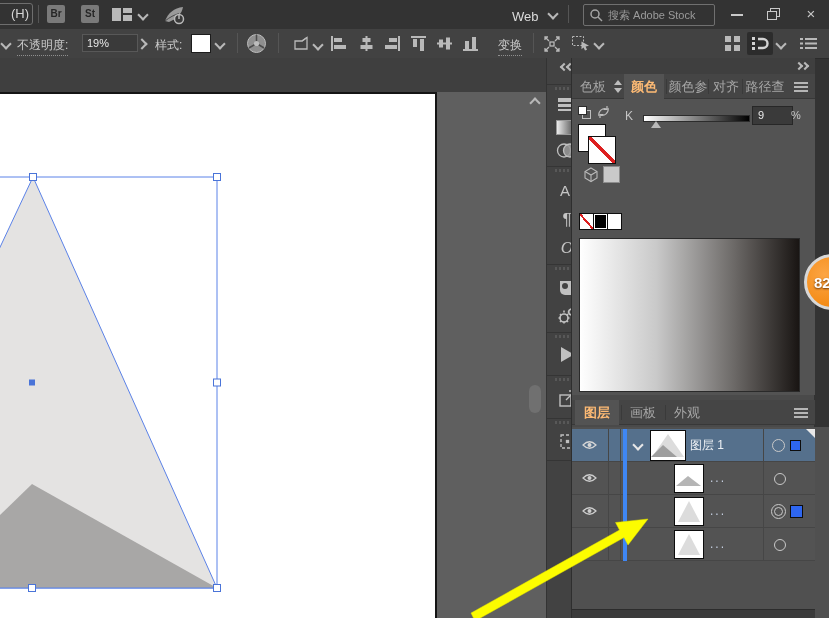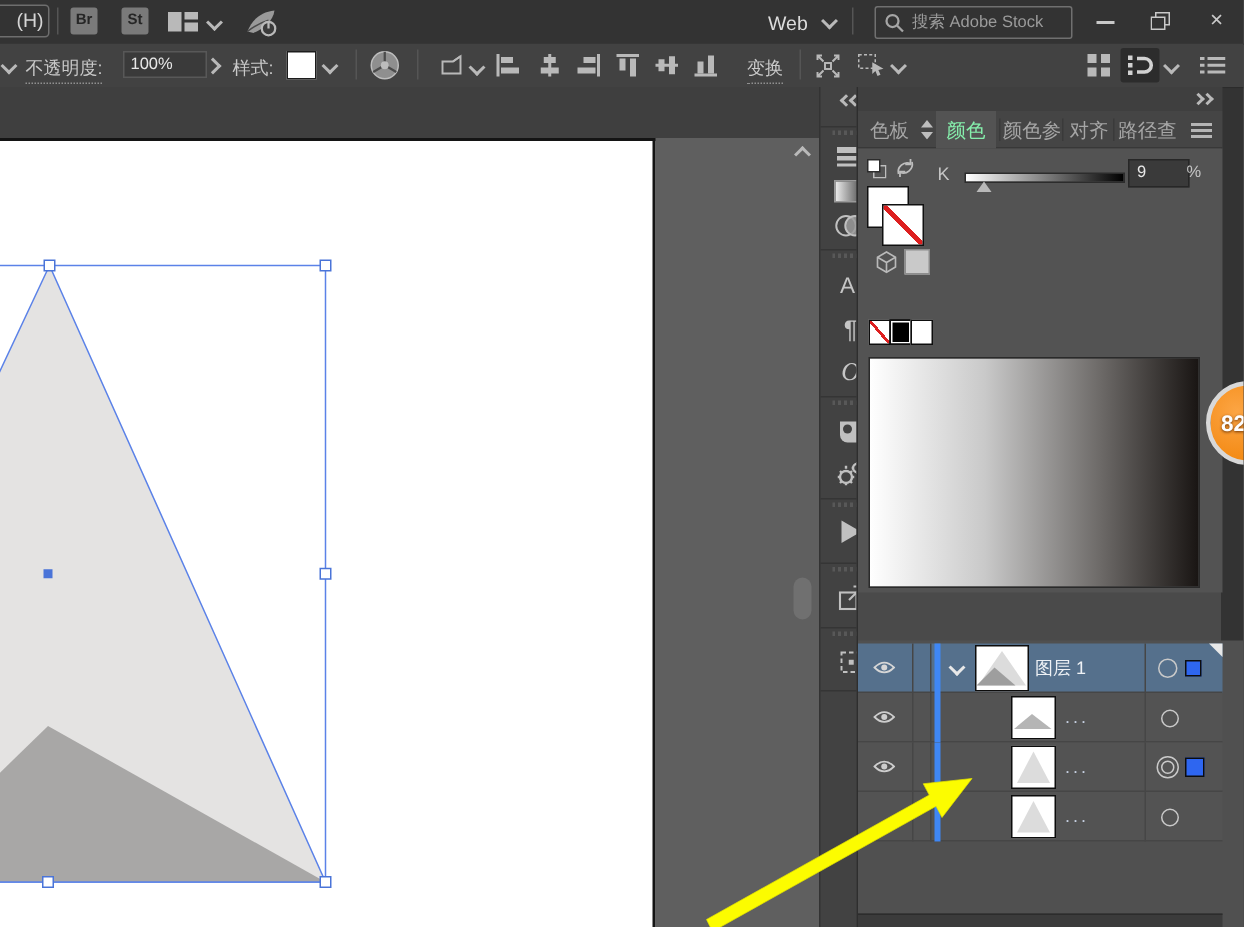--- a/index.html
+++ b/index.html
@@ -43,21 +43,21 @@
   .strip-b{left:0;width:40px;height:1px;background:#353535;}
   .grip{left:8px;width:24px;height:3px;
         background:repeating-linear-gradient(90deg,#585858 0 2px,transparent 2px 4px);}
   .strip-ico{left:0;width:40px;text-align:center;color:#c0c0c0;}
   .glyph{color:#c5c5c5;font-size:15px;}
   
   .dock{left:571px;top:58px;width:243px;height:560px;background:#4a4a4a;border-left:1px solid #2e2e2e;box-sizing:border-box;}
   .dock-head{left:0;top:0;width:243px;height:16px;background:#3f3f3f;}
   .tabbar{left:0;width:243px;height:25px;background:#454545;border-bottom:1px solid #383838;box-sizing:border-box;}
   .tab{position:absolute;top:0;height:25px;line-height:25px;font-size:13px;color:#a6a6a6;text-align:center;}
-  .tab.active{background:#535353;color:#86efac;}
+  .tab.active{background:#535353;color:#fdba74;font-weight:bold;}
   .tab-div{position:absolute;top:5px;width:1px;height:15px;background:#3a3a3a;}
   .panel-body{left:0;width:243px;background:#535353;}
   .hamb{width:14px;height:2px;background:#b5b5b5;box-shadow:0 4px 0 #b5b5b5,0 8px 0 #b5b5b5;}
   .redline{background-image:linear-gradient(to top right,transparent 45%,#dd1f1f 45%,#dd1f1f 55%,transparent 55%);}
   
   .lrow{position:absolute;left:0;width:243px;height:33px;background:#535353;border-bottom:1px solid #464646;box-sizing:border-box;}
   .lrow.sel{background:#55708c;}
   .col-div{position:absolute;top:0;width:1px;height:33px;background:#464646;}
   .bluebar{position:absolute;left:51px;top:0;width:4px;height:33px;background:#3f87f5;}
   .thumb{position:absolute;background:#fff;border:1px solid #0c0c0c;}
@@ -116,21 +116,21 @@
       <rect x="3.5" y="0.5" width="9" height="8" fill="none" stroke="#c9c9c9"></rect>
       <rect x="0.5" y="3.5" width="9" height="8" fill="#333" stroke="#c9c9c9"></rect>
     </svg>
   </div>
   <div class="abs winbtn" style="left:793px;width:36px;font-size:15px;line-height:27px">×</div>
 </div>
 
 <div class="abs controlbar">
   <span class="abs chv chv-d" style="left:2px;top:11px"></span>
   <span class="abs cb-label" style="left:17px;top:8px">不透明度:</span>
-  <div class="abs cb-box" style="left:82px;top:5px;width:50px;height:16px;line-height:16px;padding-left:4px">100%</div>
+  <div class="abs cb-box" style="left:82px;top:5px;width:50px;height:16px;line-height:16px;padding-left:4px">19%</div>
   <span class="abs chv chv-r" style="left:138px;top:11px"></span>
   <span class="abs cb-label" style="left:155px;top:8px;border-bottom:none">样式:</span>
   <div class="abs swatch-white" style="left:191px;top:5px;width:18px;height:17px"></div>
   <span class="abs chv chv-d" style="left:216px;top:11px"></span>
   <div class="abs cb-sep" style="left:237px"></div>
   <div class="abs" style="left:246px;top:4px">
     <svg width="21" height="21">
       <circle cx="10.5" cy="10.5" r="9" fill="#8f8f8f" stroke="#bdbdbd"></circle>
       <g stroke="#4b4b4b" stroke-width="1.5">
         <line x1="10.5" y1="10.5" x2="10.5" y2="1.5"></line>
@@ -389,20 +389,28 @@
     </div>
     <div class="abs" style="left:31px;top:67px;width:15px;height:15px;background:#c9c9c9;border:1px solid #8d8d8d"></div>
 
     <div class="abs redline" style="left:7px;top:114px;width:13px;height:15px;background-color:#fff;border:1px solid #0e0e0e"></div>
     <div class="abs" style="left:21px;top:114px;width:13px;height:15px;background:#000;border:1px solid #0e0e0e;box-shadow:inset 0 0 0 1px #fff"></div>
     <div class="abs" style="left:35px;top:114px;width:13px;height:15px;background:#fff;border:1px solid #0e0e0e"></div>
 
     <div class="abs" style="left:7px;top:139px;width:219px;height:152px;border:1px solid #2a2a2a;background:linear-gradient(90deg,#ffffff 0%,#c9c9c9 35%,#6d6a68 70%,#191513 100%)"></div>
   </div>
 
+  <div class="abs tabbar" style="top:342px">
+    <span class="tab active" style="left:3px;width:44px">图层</span>
+    <span class="tab-div" style="left:49px"></span>
+    <span class="tab" style="left:51px;width:40px">画板</span>
+    <span class="tab-div" style="left:93px"></span>
+    <span class="tab" style="left:95px;width:40px">外观</span>
+    <div class="abs hamb" style="left:222px;top:8px"></div>
+  </div>
 
   <div class="abs" style="left:0;top:369px;width:261px;height:191px;background:#505050">
 
     <div class="lrow sel" style="top:2px">
       <span class="abs" style="left:10px;top:11px">
         <svg width="15" height="10">
             <path d="M1 5 Q7.5 -1.5 14 5 Q7.5 11.5 1 5 Z" fill="none" stroke="#d6d6d6" stroke-width="1.2"></path>
             <circle cx="7.5" cy="5" r="2" fill="#d6d6d6"></circle>
           </svg>
       </span>

